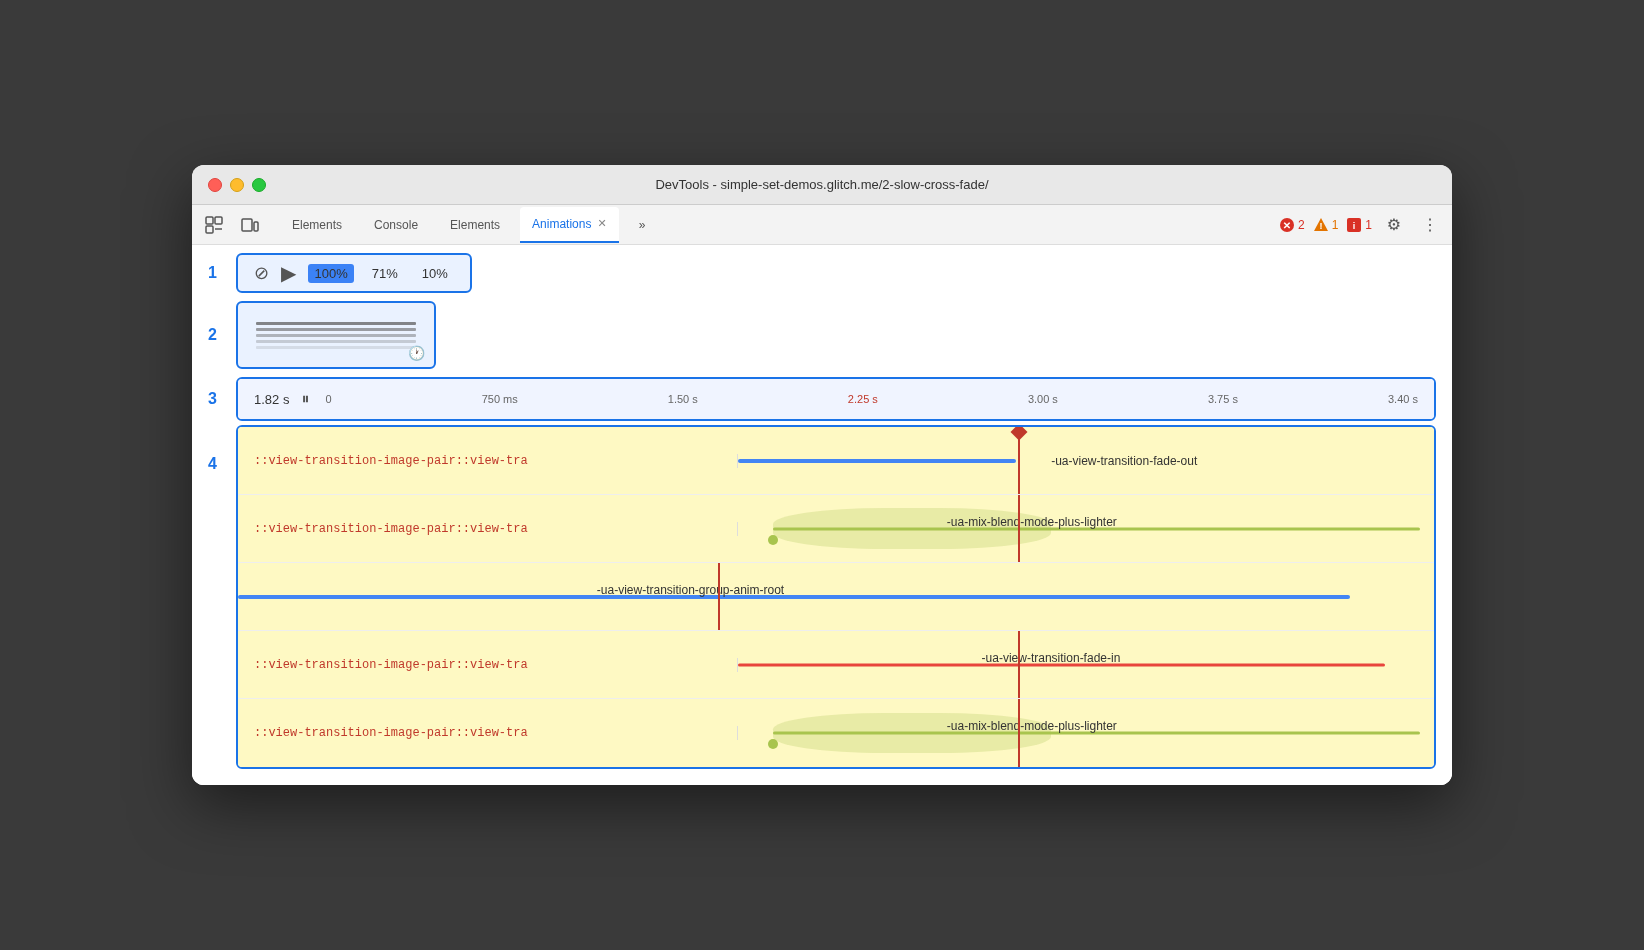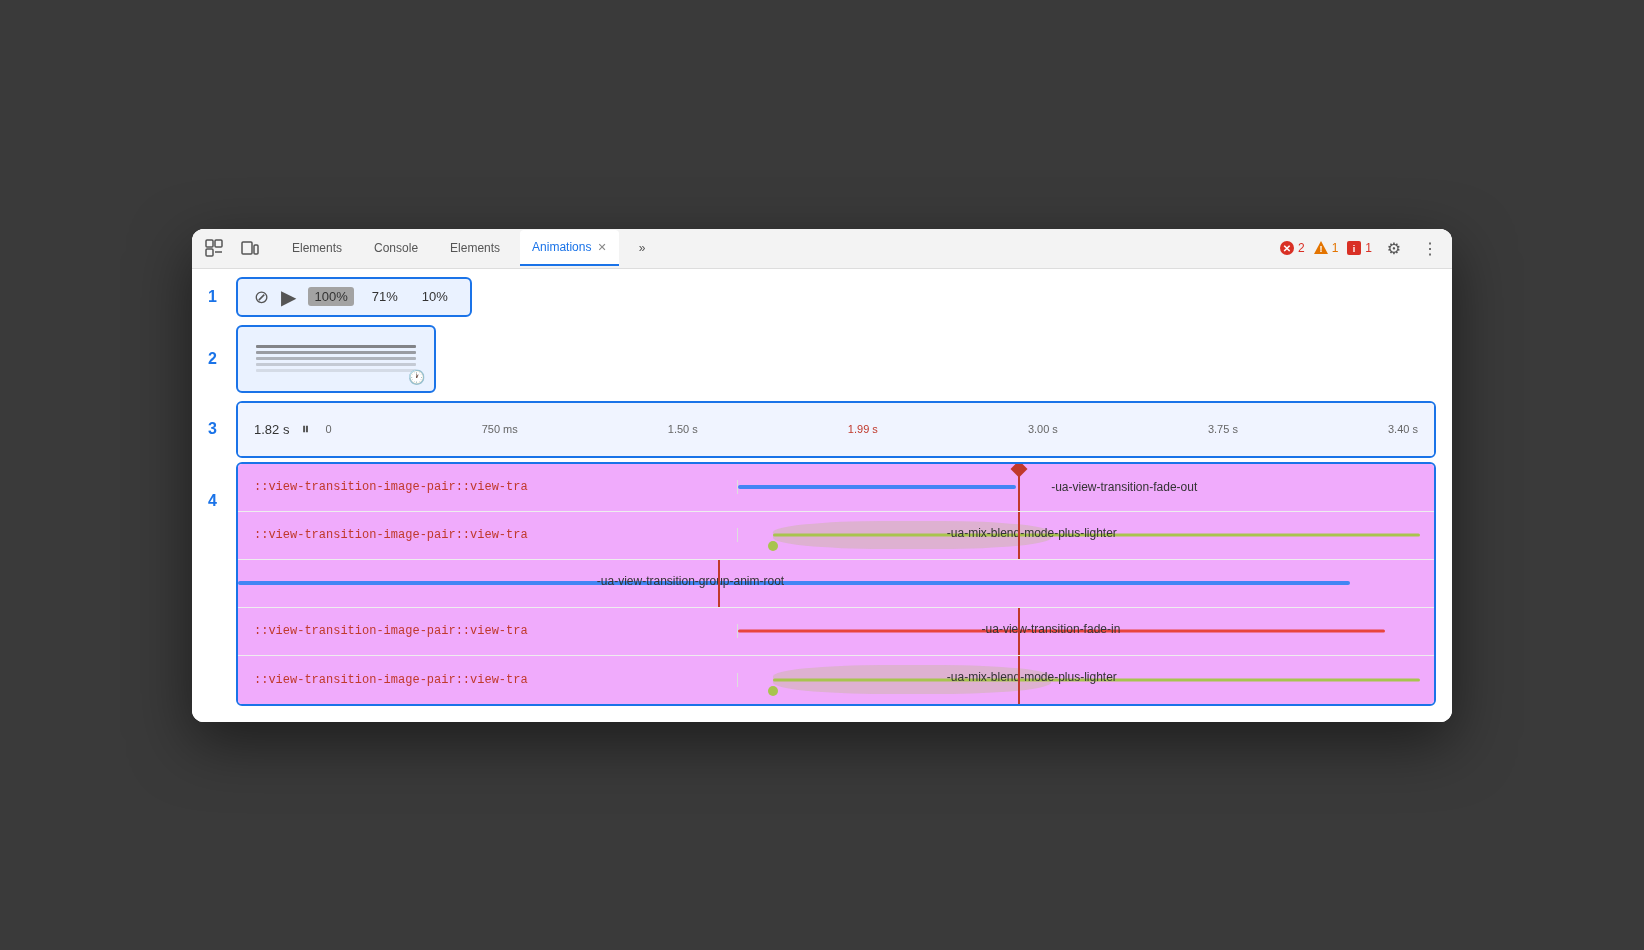--- a/index.html
+++ b/index.html
@@ -142,21 +142,21 @@
     .speed-btn {
       font-size: 13px;
       font-weight: 500;
       color: #333;
       background: none;
       border: none;
       cursor: pointer;
       padding: 2px 6px;
     }
     .speed-btn.selected {
-      background: #a3a3a3;
+      background: #3b82f6;
       border-radius: 3px;
     }
     .animation-preview-box {
       display: inline-flex;
       align-items: center;
       border: 2px solid #1a73e8;
       border-radius: 6px;
       padding: 8px;
       background: #eaf2ff;
       width: 200px;
@@ -181,21 +181,21 @@
     .anim-clock {
       position: absolute;
       bottom: 6px;
       right: 8px;
       font-size: 14px;
       color: #555;
     }
     .timeline-header {
       display: flex;
       align-items: center;
-      height: 53px;
+      height: 40px;
       padding: 0 16px;
       font-size: 12px;
       color: #333;
       background: #f0f4ff;
     }
     .time-display {
       font-size: 13px;
       font-weight: 500;
       color: #333;
       margin-right: 12px;
@@ -204,23 +204,23 @@
       display: flex;
       flex: 1;
       justify-content: space-between;
       font-size: 11px;
       color: #666;
       position: relative;
     }
     .anim-row {
       display: flex;
       align-items: center;
-      height: 48px;
+      height: 68px;
       border-bottom: 1px solid #eee;
-      background: #f0abfc;
+      background: #fef9c3;
     }
     .anim-row:last-child { border-bottom: none; }
     .anim-row-label {
       width: 500px;
       min-width: 500px;
       padding: 0 16px;
       font-size: 12px;
       color: #c0392b;
       font-family: 'Courier New', monospace;
       border-right: 1px solid #ddd;
@@ -233,20 +233,28 @@
       height: 100%;
       position: relative;
       overflow: hidden;
     }
   </style>
 </head>
 <body>
 
 <div class="window">
 
+  <div class="title-bar">
+    <div class="traffic-lights">
+      <div class="traffic-light tl-red"></div>
+      <div class="traffic-light tl-yellow"></div>
+      <div class="traffic-light tl-green"></div>
+    </div>
+    <span class="title-text">DevTools - simple-set-demos.glitch.me/2-slow-cross-fade/</span>
+  </div>
 
   <div class="devtools-body">
 
     <div class="tab-bar">
       <div class="tab-bar-left">
         <div class="icon-btn">
           <svg width="18" height="18" viewBox="0 0 18 18" fill="none">
             <rect x="1" y="1" width="7" height="7" rx="1" stroke="#555" stroke-width="1.5" fill="none"></rect>
             <rect x="10" y="1" width="7" height="7" rx="1" stroke="#555" stroke-width="1.5" fill="none"></rect>
             <rect x="1" y="10" width="7" height="7" rx="1" stroke="#555" stroke-width="1.5" fill="none"></rect>
@@ -335,21 +343,21 @@
       <div style="display:flex; align-items:center; margin-bottom: 4px;">
         <span style="font-size:16px; font-weight:bold; color:#1a73e8; width:28px; flex-shrink:0;">3</span>
         <div style="flex:1; border: 2px solid #1a73e8; border-radius:6px; background:#f0f4ff; overflow:hidden;">
           <div class="timeline-header">
             <span class="time-display">1.82 s</span>
             <span style="font-size:16px; margin-right:16px; cursor:pointer; color:#555;">⏸</span>
             <div class="timeline-ticks">
               <span>0</span>
               <span>750 ms</span>
               <span>1.50 s</span>
-              <span style="color:#c0392b;">1.99 s</span>
+              <span style="color:#c0392b;">2.25 s</span>
               <span>3.00 s</span>
               <span>3.75 s</span>
               <span>3.40 s</span>
             </div>
           </div>
         </div>
       </div>
 
       <div style="display:flex; align-items:flex-start; margin-top: 4px;">
         <span style="font-size:16px; font-weight:bold; color:#1a73e8; width:28px; flex-shrink:0; padding-top: 30px;">4</span>

